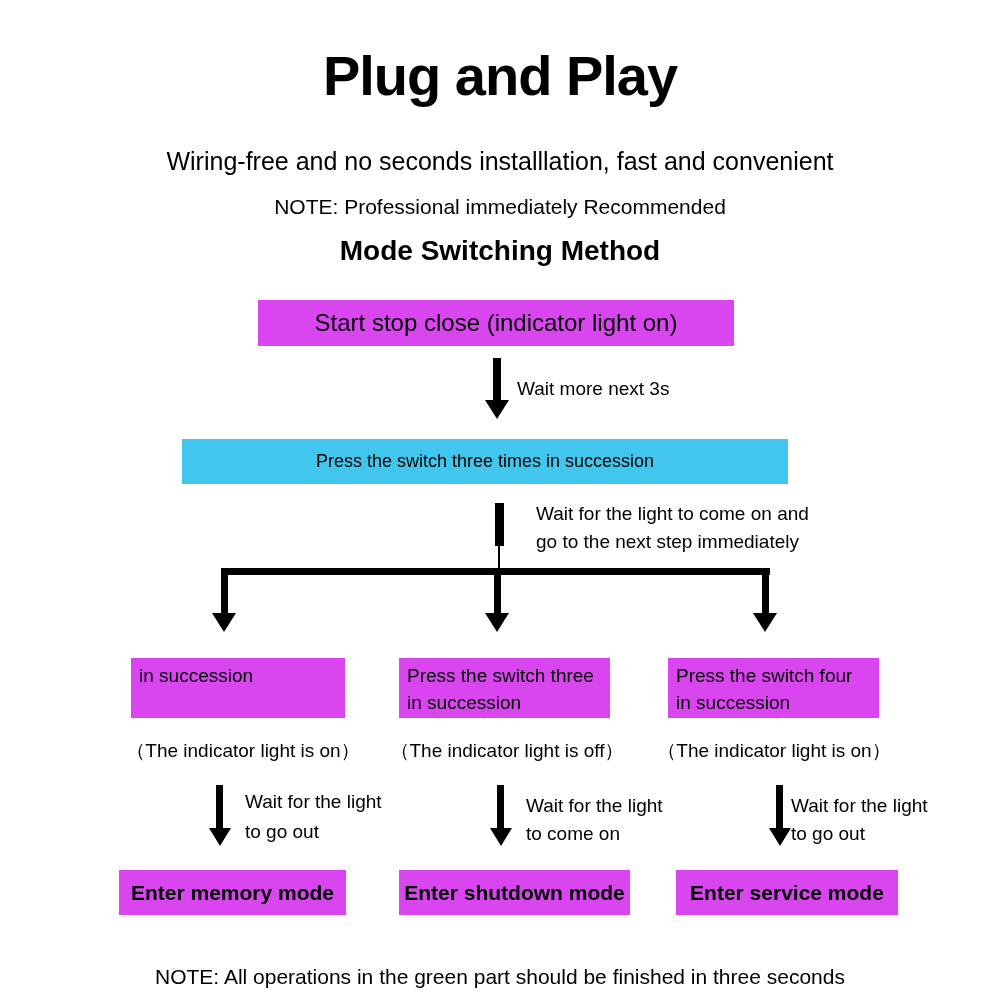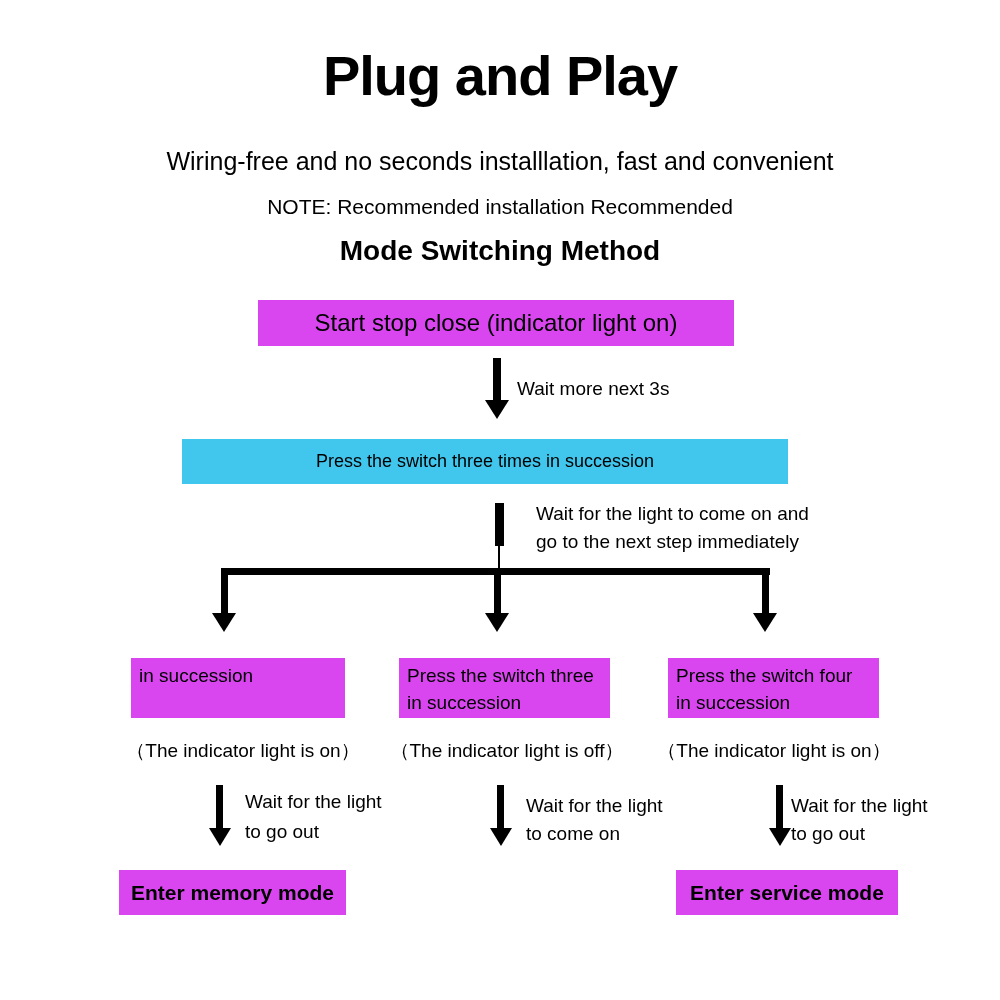--- a/index.html
+++ b/index.html
@@ -28,21 +28,21 @@
   .result-box{top:870px;height:45px;line-height:45px;text-align:center;font-size:21px;font-weight:bold;}
   .note-bottom{top:948px;font-size:21px;}
 </style>
 </head>
 <body>
 
 <div class="canvas">
 
   <div class="abs center page-title">Plug and Play</div>
   <div class="abs center subtitle">Wiring-free and no seconds installlation, fast and convenient</div>
-  <div class="abs center note-top">NOTE: Recommended installation Recommended</div>
+  <div class="abs center note-top">NOTE: Professional immediately Recommended</div>
   <div class="abs center section-heading">Mode Switching Method</div>
 
   <div class="box green step1">Start stop close (indicator light on)</div>
 
   <div class="shaft" style="left:493px;top:358px;width:8px;height:44px;"></div>
   <div class="tri" style="left:485px;top:400px;"></div>
   <div class="lbl" style="left:517px;top:378px;">Wait more next 3s</div>
 
   <div class="box blue step2">Press the switch three times in succession</div>
 
@@ -85,16 +85,18 @@
   <div class="tri-sm" style="left:490px;top:828px;"></div>
   <div class="lbl" style="left:526px;top:795px;">Wait for the light</div>
   <div class="lbl" style="left:526px;top:823px;">to come on</div>
 
   <div class="shaft" style="left:776px;top:785px;width:7px;height:43px;"></div>
   <div class="tri-sm" style="left:769px;top:828px;"></div>
   <div class="lbl" style="left:791px;top:795px;">Wait for the light</div>
   <div class="lbl" style="left:791px;top:823px;">to go out</div>
 
   <div class="box green result-box" style="left:119px;width:227px;">Enter memory mode</div>
+  <div class="box green result-box" style="left:399px;width:231px;">Enter shutdown mode</div>
   <div class="box green result-box" style="left:676px;width:222px;">Enter service mode</div>
 
+  <div class="abs center note-bottom">NOTE: All operations in the green part should be finished in three seconds</div>
 
 </div>
 
 </body></html>

